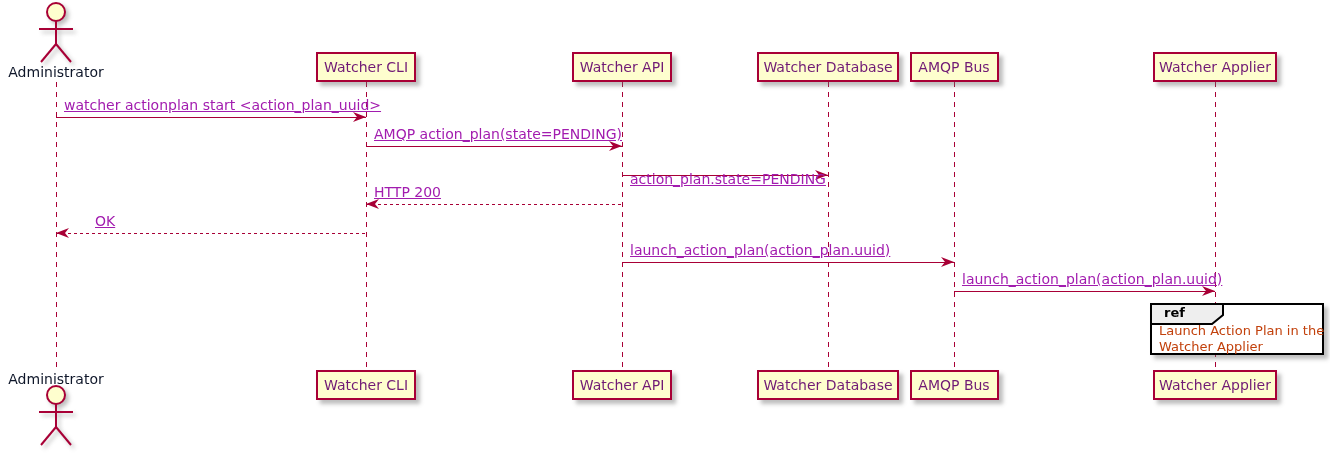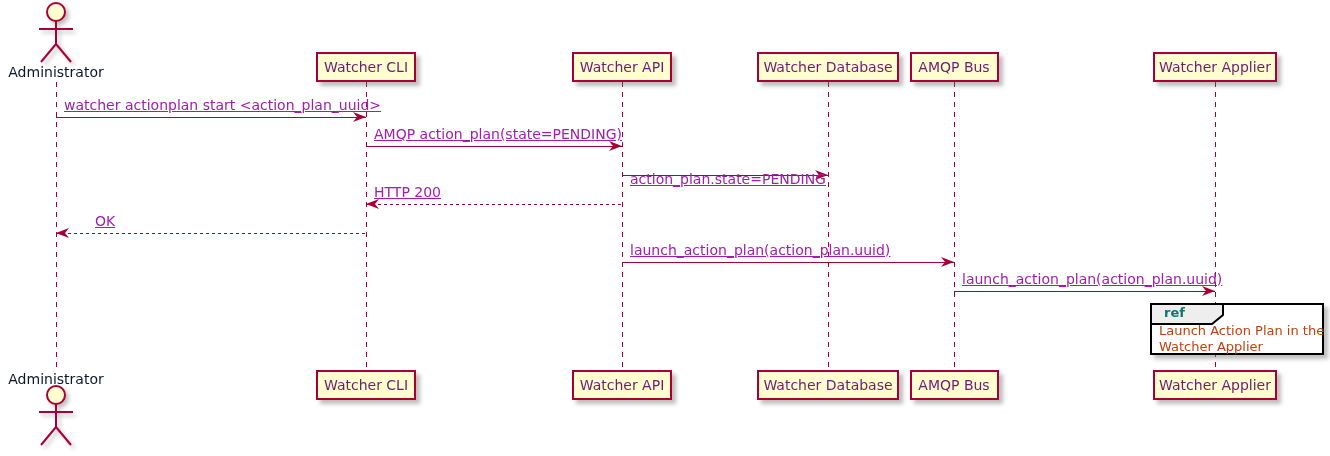--- a/index.html
+++ b/index.html
@@ -59,21 +59,21 @@
     position: absolute;
     left: -2px;
     top: -2px;
   }
   .ref-keyword {
     position: absolute;
     left: 12px;
     top: 0px;
     font-size: 13px;
     font-weight: bold;
-    color: #0f766e;
+    color: #000000;
   }
   .ref-line {
     position: absolute;
     left: 7px;
     font-size: 13px;
     line-height: 16px;
     color: #c2410c;
     white-space: nowrap;
   }
 </style>

